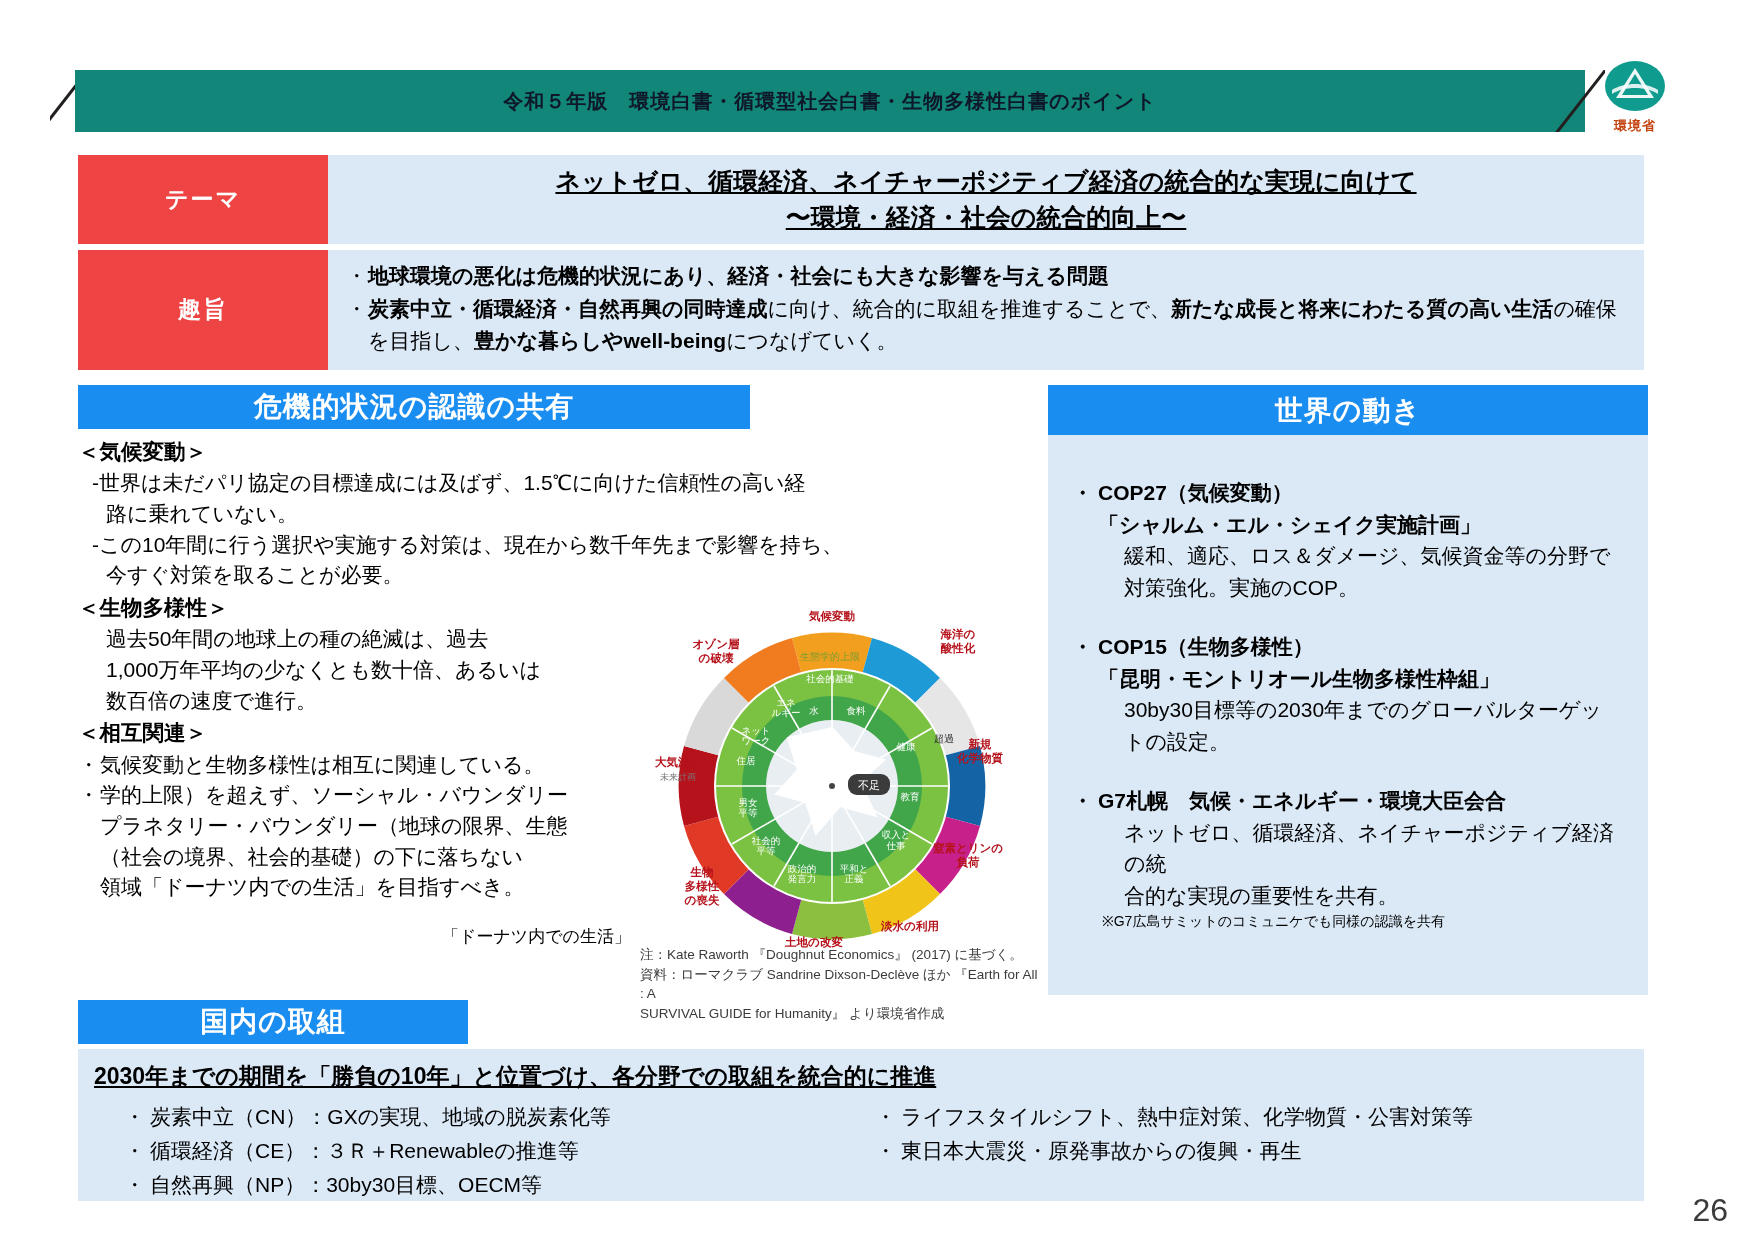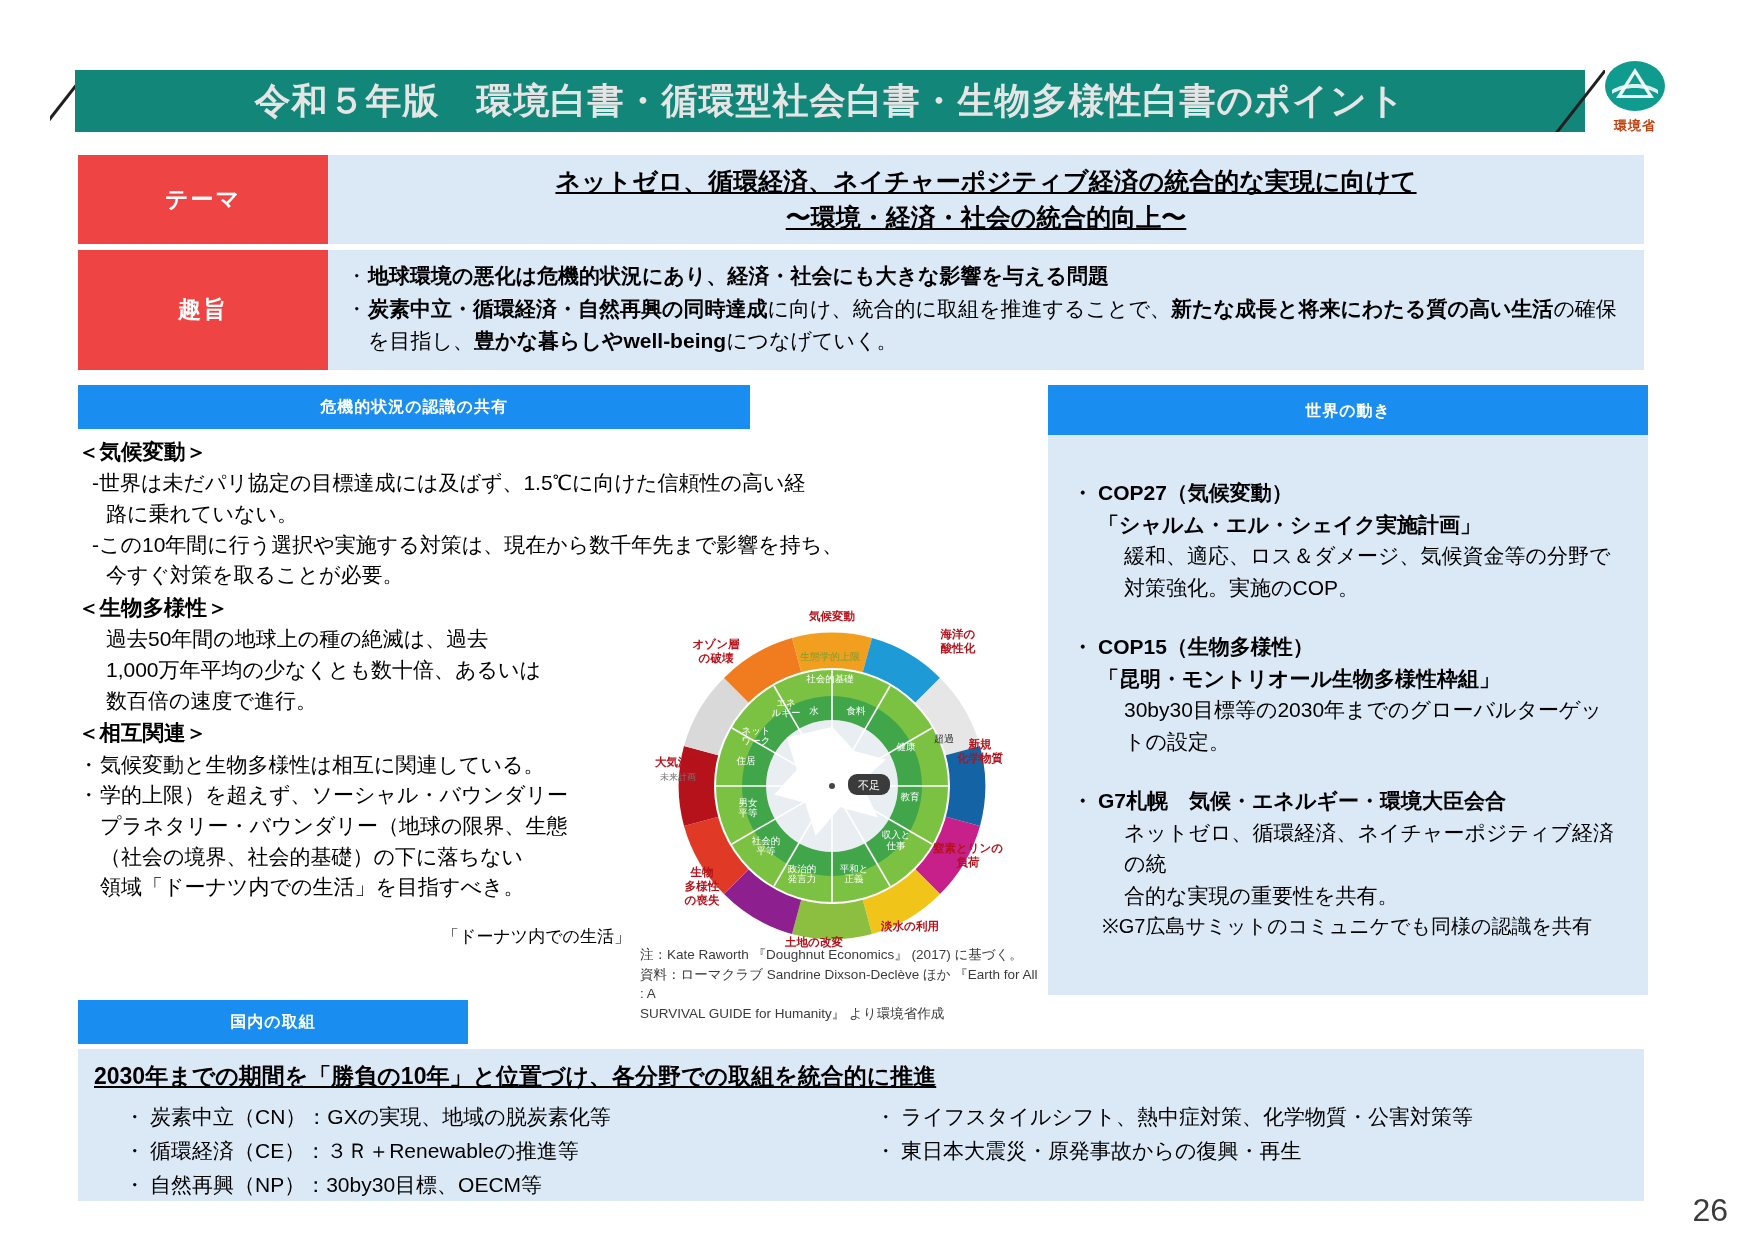--- a/index.html
+++ b/index.html
@@ -21,22 +21,22 @@
     width: 1600px; height: 62px;
   }
   .header-bar {
     position: absolute;
     left: 25px; top: 0;
     width: 1510px; height: 62px;
     background: #128678;
     display: flex; align-items: center; justify-content: center;
   }
   .header-title {
-    color: #e5e5e5;
-    font-size: 36px;
+    color: #0f172a;
+    font-size: 20px;
     font-weight: bold;
     letter-spacing: 1px;
   }
   .header-slash-left {
     position: absolute;
     left: 0; top: 0;
     width: 60px; height: 62px;
     overflow: hidden;
   }
   .header-slash-left:before {
@@ -116,21 +116,21 @@
   }
   .purpose-bullet { width: 22px; flex: none; }
   .purpose-text { flex: 1; }
   .b { font-weight: bold; }
 
   
   .sect-head {
     background: #1a8df0;
     color: #ffffff;
     font-weight: bold;
-    font-size: 16px;
+    font-size: 28px;
     display: flex; align-items: center; justify-content: center;
     letter-spacing: 1px;
   }
 
   
   .left-head { position: absolute; left: 78px; top: 385px; width: 672px; height: 44px; }
   .left-panel {
     position: absolute;
     left: 78px; top: 435px;
     width: 960px; height: 545px;
@@ -174,21 +174,21 @@
     background: #dbe9f7;
     padding: 42px 24px 20px 24px;
     font-size: 21px;
     line-height: 1.5;
   }
   .rp-item { margin-bottom: 28px; }
   .rp-row { display: flex; }
   .rp-mark { width: 26px; flex: none; font-weight: bold; }
   .rp-title { font-weight: bold; }
   .rp-desc { padding-left: 52px; }
-  .rp-note { padding-left: 30px; font-size: 20px; }
+  .rp-note { padding-left: 30px; font-size: 14px; }
 
   
   .bottom-head { position: absolute; left: 78px; top: 1000px; width: 390px; height: 44px; }
   .bottom-panel {
     position: absolute;
     left: 78px; top: 1049px;
     width: 1566px; height: 152px;
     background: #dbe9f7;
     padding: 12px 16px;
   }

